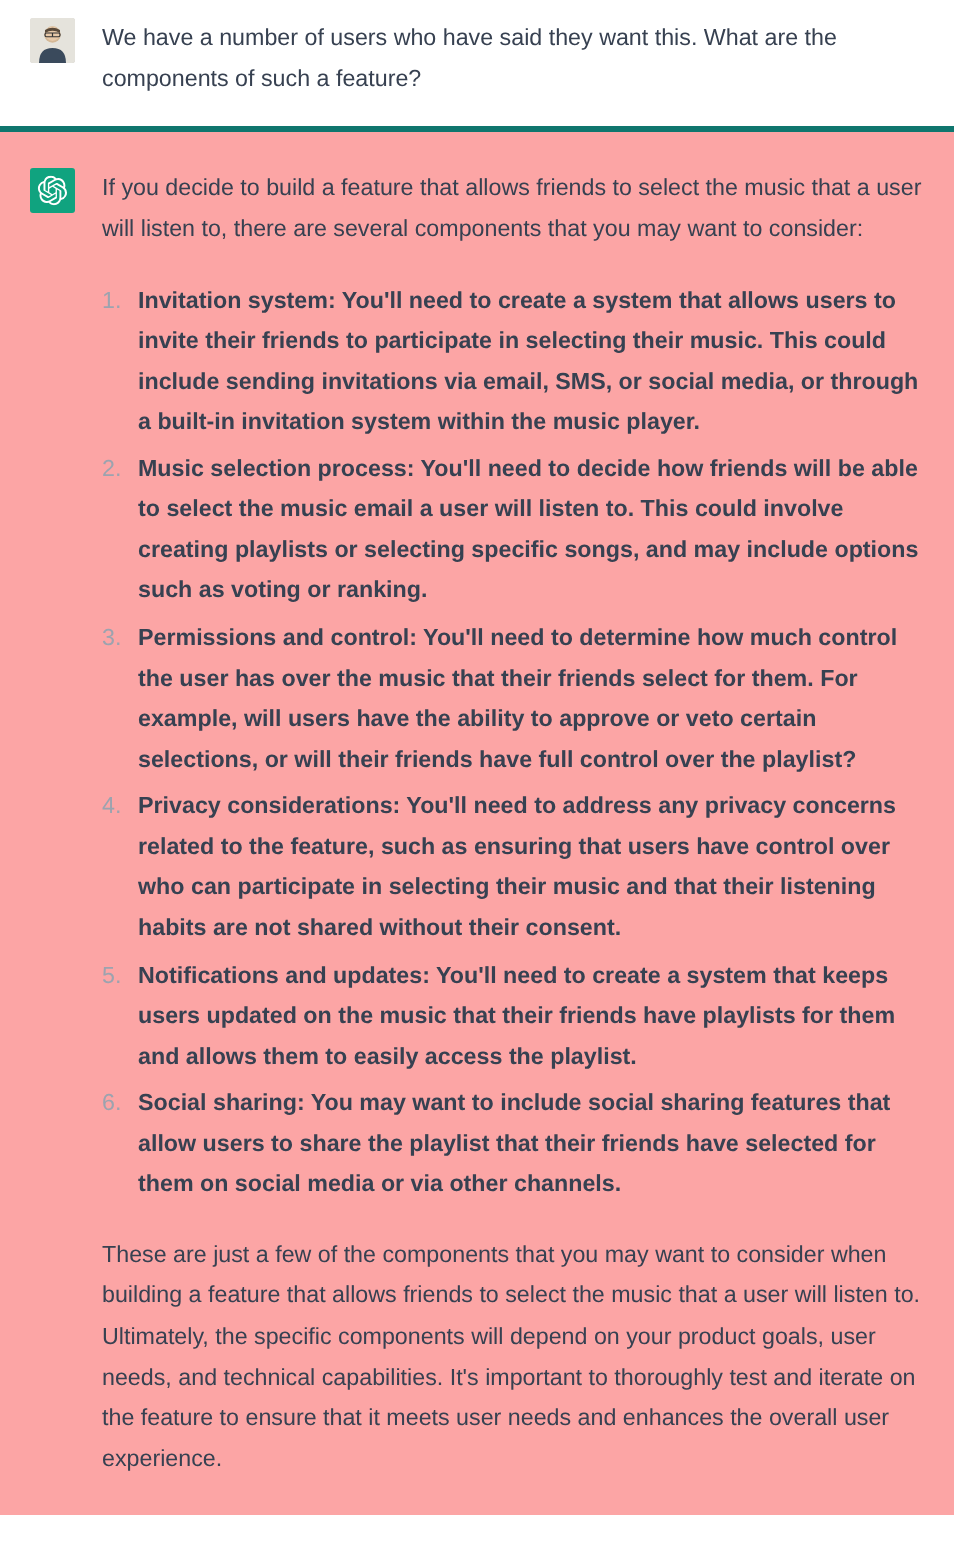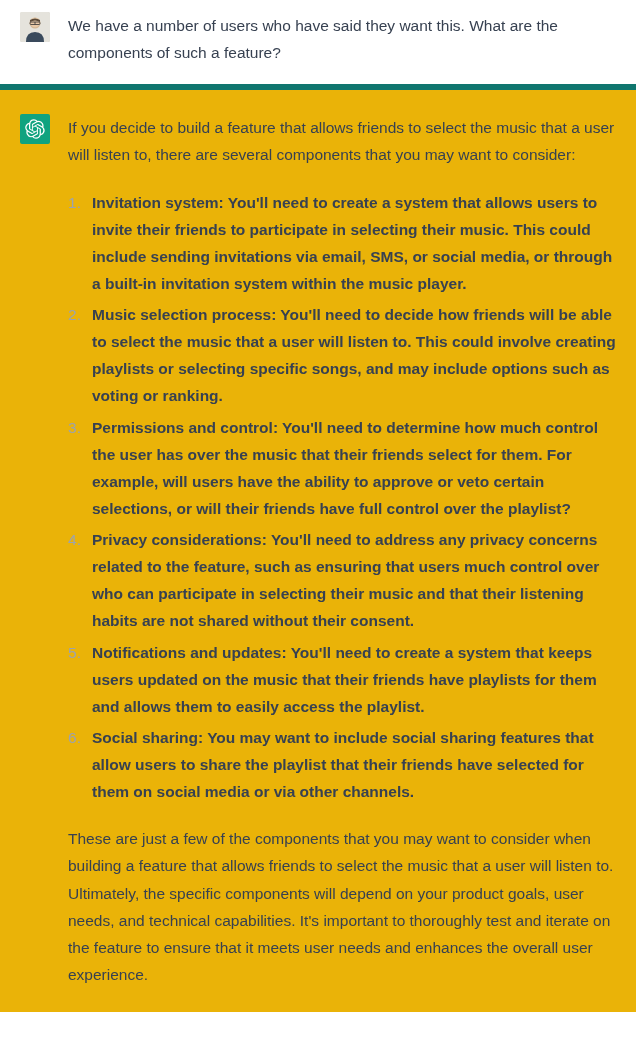--- a/index.html
+++ b/index.html
@@ -15,22 +15,22 @@
     }
     .message-container {
       display: flex;
       padding: 12px 20px 18px 20px;
       gap: 18px;
     }
     .user-message {
       background: #ffffff;
     }
     .assistant-message {
-      background: #eab308;
-      border-top: 6px solid #0f766e;
+      background: #fca5a5;
+      border-top: 4px solid #0f766e;
       padding-top: 24px;
       padding-bottom: 24px;
     }
     .avatar {
       width: 30px;
       height: 30px;
       flex-shrink: 0;
       border-radius: 2px;
       position: relative;
     }
@@ -112,21 +112,21 @@
 <div class="message-container assistant-message">
   <div class="avatar ai-avatar">
     <svg viewBox="0 0 41 41" fill="none">
       <path d="M37.532 16.87a9.963 9.963 0 0 0-.856-8.184 10.078 10.078 0 0 0-10.855-4.835A9.964 9.964 0 0 0 18.306.5a10.079 10.079 0 0 0-9.614 6.977 9.967 9.967 0 0 0-6.664 4.834 10.08 10.08 0 0 0 1.24 11.817 9.965 9.965 0 0 0 .856 8.185 10.079 10.079 0 0 0 10.855 4.835 9.965 9.965 0 0 0 7.516 3.35 10.078 10.078 0 0 0 9.617-6.981 9.967 9.967 0 0 0 6.663-4.834 10.079 10.079 0 0 0-1.243-11.813ZM22.498 37.886a7.474 7.474 0 0 1-4.799-1.735c.061-.033.168-.091.237-.134l7.964-4.6a1.294 1.294 0 0 0 .655-1.134V19.054l3.366 1.944a.12.12 0 0 1 .066.092v9.299a7.505 7.505 0 0 1-7.49 7.496ZM6.392 31.006a7.471 7.471 0 0 1-.894-5.023c.06.036.162.099.237.141l7.964 4.6a1.297 1.297 0 0 0 1.308 0l9.724-5.614v3.888a.12.12 0 0 1-.048.103l-8.051 4.649a7.504 7.504 0 0 1-10.24-2.744ZM4.297 13.62A7.469 7.469 0 0 1 8.2 10.333c0 .068-.004.19-.004.274v9.201a1.294 1.294 0 0 0 .654 1.132l9.723 5.614-3.366 1.944a.12.12 0 0 1-.114.01L7.04 23.856a7.504 7.504 0 0 1-2.743-10.237Zm27.658 6.437-9.724-5.615 3.367-1.943a.121.121 0 0 1 .113-.01l8.052 4.648a7.498 7.498 0 0 1-1.158 13.528v-9.476a1.293 1.293 0 0 0-.65-1.132Zm3.35-5.043c-.059-.037-.162-.099-.236-.141l-7.965-4.6a1.298 1.298 0 0 0-1.308 0l-9.723 5.614v-3.888a.12.12 0 0 1 .048-.103l8.05-4.645a7.497 7.497 0 0 1 11.135 7.763Zm-21.063 6.929-3.367-1.944a.12.12 0 0 1-.065-.092v-9.299a7.497 7.497 0 0 1 12.293-5.756 6.94 6.94 0 0 0-.236.134l-7.965 4.6a1.294 1.294 0 0 0-.654 1.132l-.006 11.225Zm1.829-3.943 4.33-2.501 4.332 2.5v5l-4.331 2.5-4.331-2.5V18Z" fill="white"></path>
     </svg>
   </div>
   <div class="message-content">
     <p>If you decide to build a feature that allows friends to select the music that a user will listen to, there are several components that you may want to consider:</p>
     <ol>
       <li>Invitation system: You'll need to create a system that allows users to invite their friends to participate in selecting their music. This could include sending invitations via email, SMS, or social media, or through a built-in invitation system within the music player.</li>
-      <li>Music selection process: You'll need to decide how friends will be able to select the music that a user will listen to. This could involve creating playlists or selecting specific songs, and may include options such as voting or ranking.</li>
+      <li>Music selection process: You'll need to decide how friends will be able to select the music email a user will listen to. This could involve creating playlists or selecting specific songs, and may include options such as voting or ranking.</li>
       <li>Permissions and control: You'll need to determine how much control the user has over the music that their friends select for them. For example, will users have the ability to approve or veto certain selections, or will their friends have full control over the playlist?</li>
-      <li>Privacy considerations: You'll need to address any privacy concerns related to the feature, such as ensuring that users much control over who can participate in selecting their music and that their listening habits are not shared without their consent.</li>
+      <li>Privacy considerations: You'll need to address any privacy concerns related to the feature, such as ensuring that users have control over who can participate in selecting their music and that their listening habits are not shared without their consent.</li>
       <li>Notifications and updates: You'll need to create a system that keeps users updated on the music that their friends have playlists for them and allows them to easily access the playlist.</li>
       <li>Social sharing: You may want to include social sharing features that allow users to share the playlist that their friends have selected for them on social media or via other channels.</li>
     </ol>
     <p>These are just a few of the components that you may want to consider when building a feature that allows friends to select the music that a user will listen to. Ultimately, the specific components will depend on your product goals, user needs, and technical capabilities. It's important to thoroughly test and iterate on the feature to ensure that it meets user needs and enhances the overall user experience.</p>
   </div>
 </div>
 
 </body></html>

